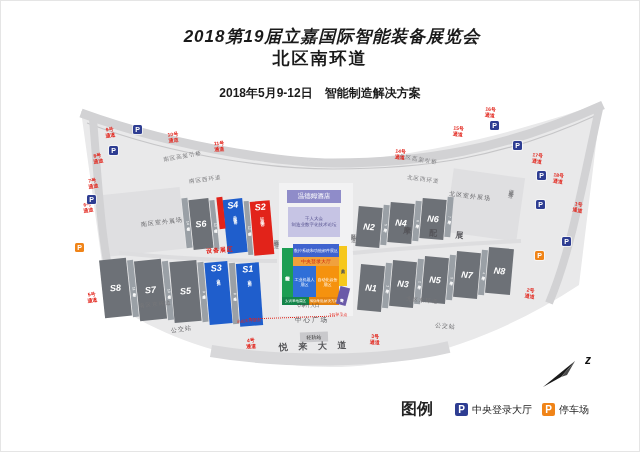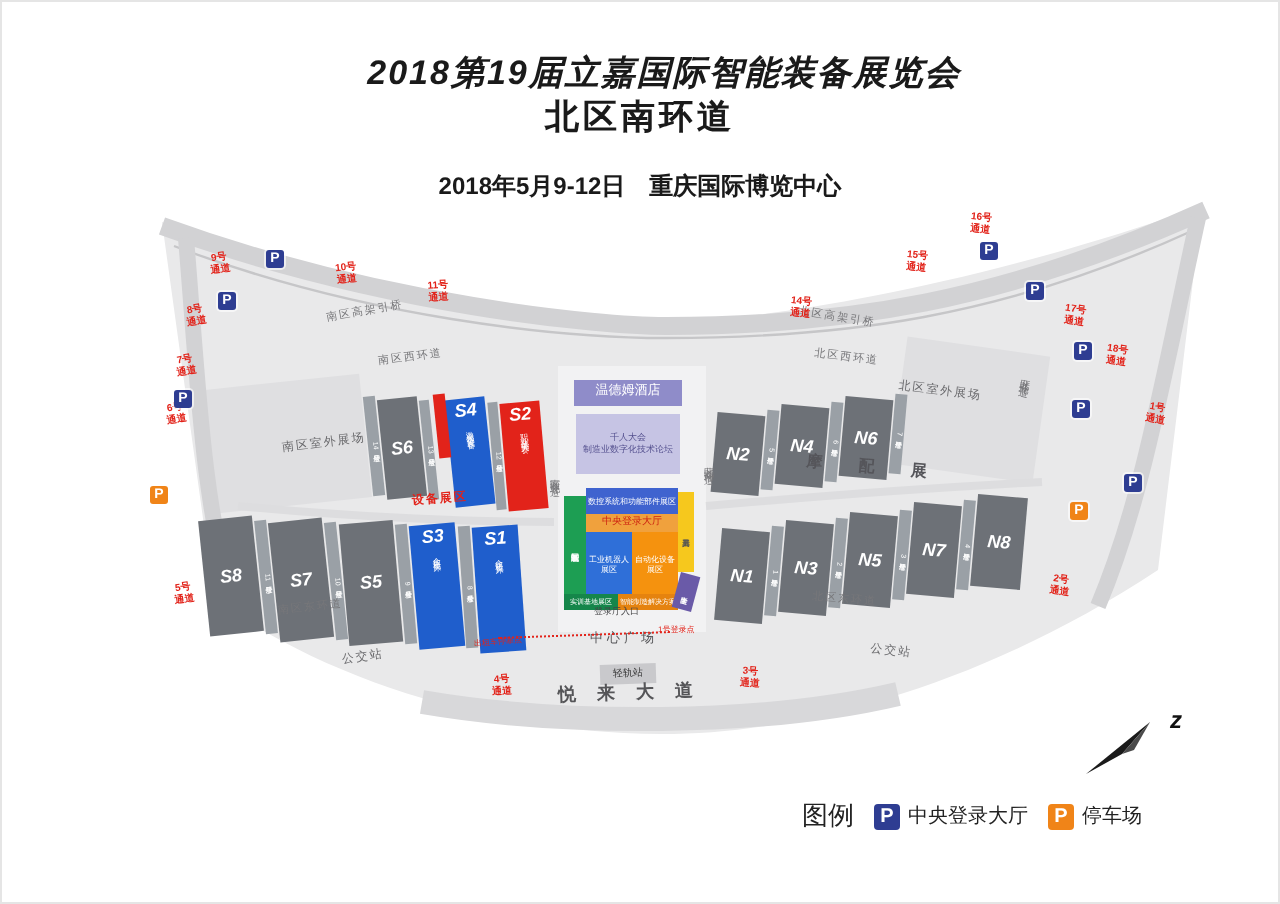--- a/index.html
+++ b/index.html
@@ -24,36 +24,36 @@
   .zone.vert{writing-mode:vertical-rl;}
   .mlabel{position:absolute;white-space:pre;line-height:1.1;}
   .mlabel.vert{writing-mode:vertical-rl;}
   .passage{position:absolute;color:#e2231a;font-weight:bold;font-size:5px;line-height:1.15;text-align:center;white-space:pre;}
   .p-icon{position:absolute;width:9px;height:9px;border-radius:1.5px;color:#fff;font-size:7px;font-weight:bold;
           display:flex;align-items:center;justify-content:center;box-shadow:0 0 0 1px rgba(255,255,255,.6);}
   .p-blue{background:#2e3d92;}
   .p-orange{background:#f08418;}
   .route{position:absolute;border-top:1px dotted #e2231a;}
   .legend{position:absolute;left:400px;top:398px;display:flex;align-items:center;gap:10px;}
-  .legend .cap{font-size:13px;font-weight:normal;color:#222;}
+  .legend .cap{font-size:16px;font-weight:bold;color:#222;margin-right:12px;}
   .legend .item{display:flex;align-items:center;gap:4px;}
   .legend .pbox{width:13px;height:13px;border-radius:2px;color:#fff;font-weight:bold;font-size:10px;
                 display:flex;align-items:center;justify-content:center;}
   .legend .ilabel{font-size:10px;color:#222;}
   .compass{position:absolute;left:540px;top:352px;width:50px;height:40px;}
   .compass .z{position:absolute;right:0;top:0;font-size:12px;font-weight:bold;font-style:italic;color:#111;}
 </style>
 </head>
 <body>
 
 <div class="page">
 
   <div class="t1">2018第19届立嘉国际智能装备展览会</div>
   <div class="t2">北区南环道</div>
-  <div class="t3">2018年5月9-12日　重庆国际博览中心</div>
+  <div class="t3">2018年5月9-12日　智能制造解决方案</div>
 
   <div id="map">
     <svg width="640" height="452" viewBox="0 0 640 452" style="position:absolute;inset:0;">
       <path d="M80,110 C190,152 300,160 332,160 C364,160 470,148 600,102 L578,284 C490,342 400,366 330,366 C250,366 162,340 106,298 Z" fill="#e9e9ea"></path>
       <rect x="100" y="190" width="82" height="62" fill="#dfdfe1" transform="rotate(-6 141 221)"></rect>
       <rect x="448" y="172" width="72" height="64" fill="#dfdfe1" transform="rotate(8 484 204)"></rect>
       <rect x="278" y="182" width="74" height="133" fill="#f2f2f3"></rect>
       <path d="M80,112 C190,152 300,162 332,162" stroke="#d2d2d4" stroke-width="9" fill="none"></path>
       <path d="M602,104 C500,150 420,162 332,162" stroke="#d2d2d4" stroke-width="9" fill="none"></path>
       <path d="M86,122 C180,158 280,168 332,168" stroke="#c6c6c8" stroke-width="1.2" fill="none"></path>

